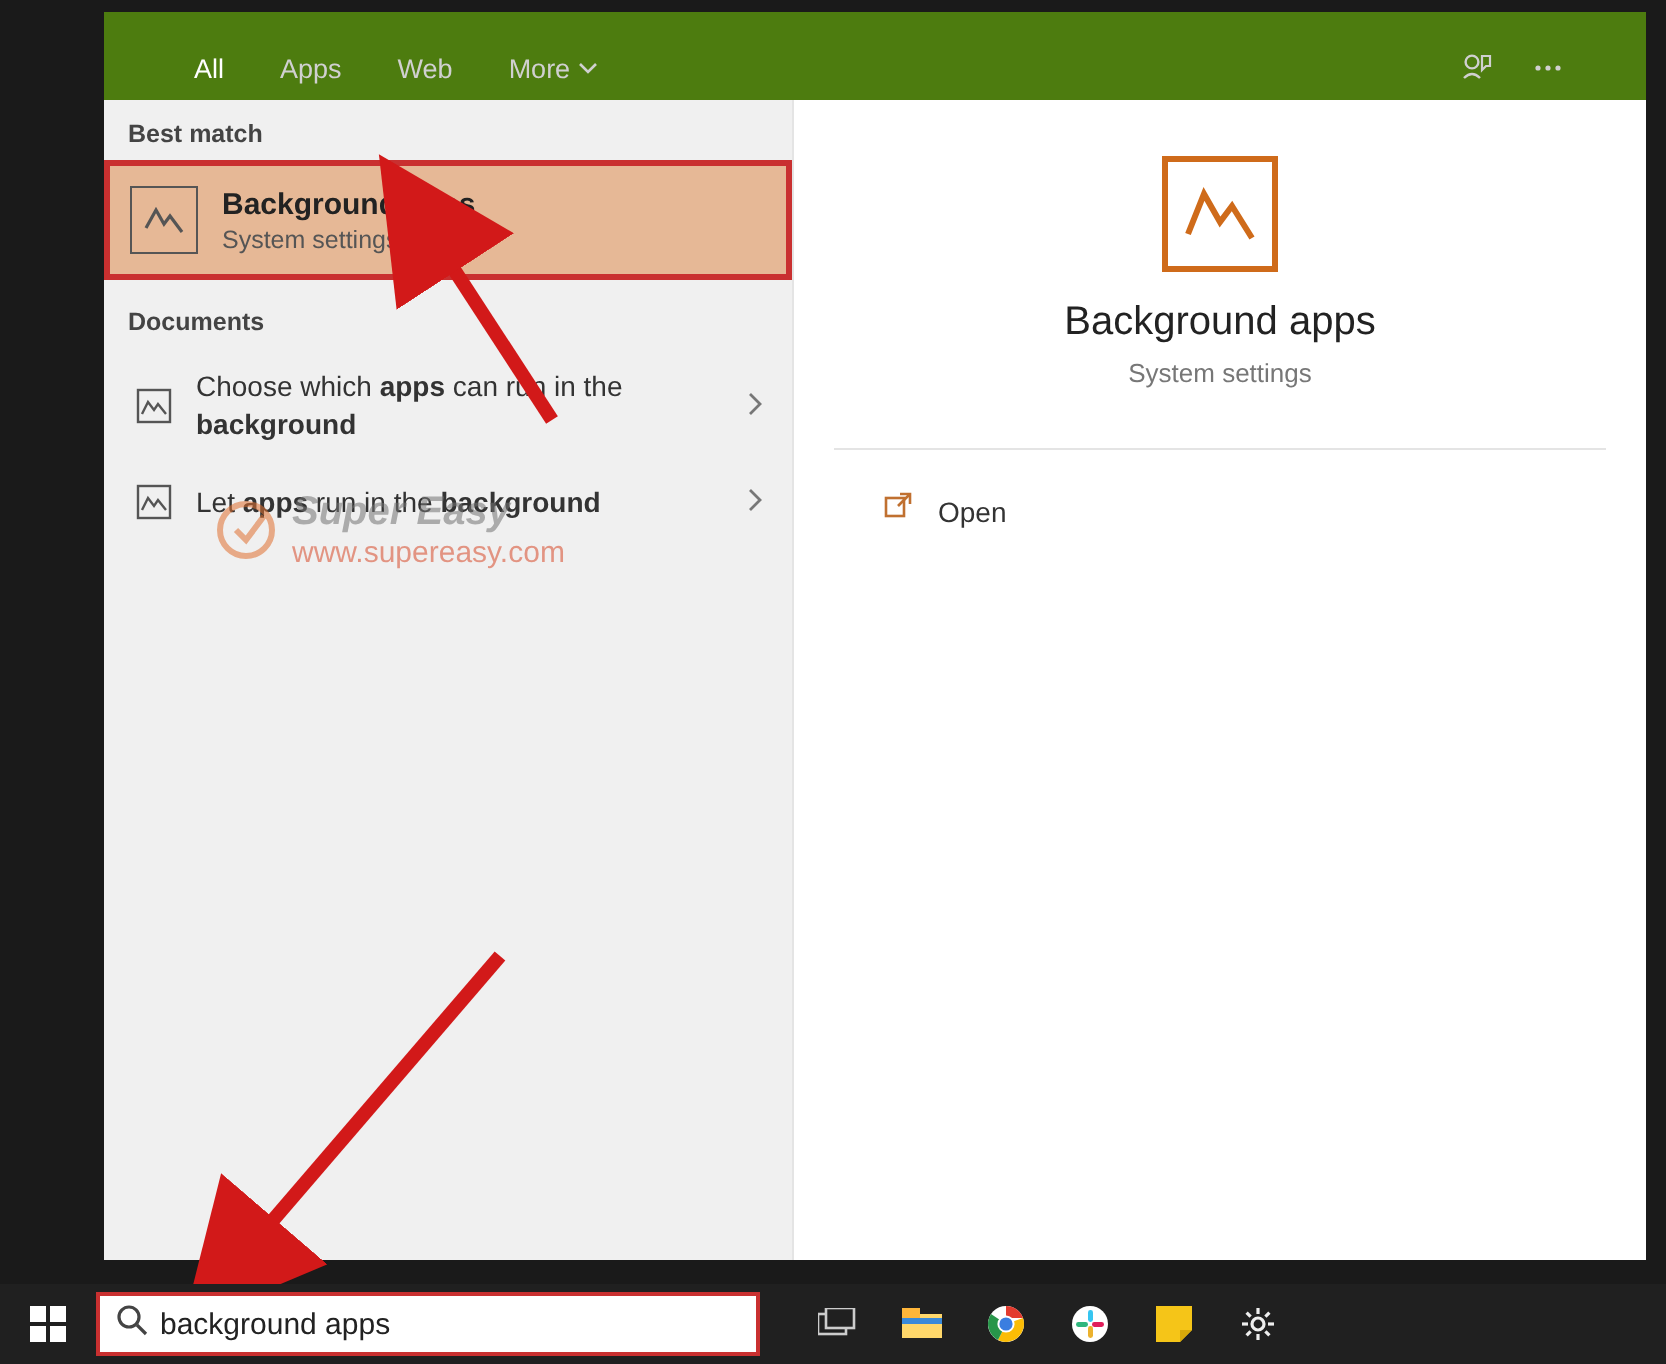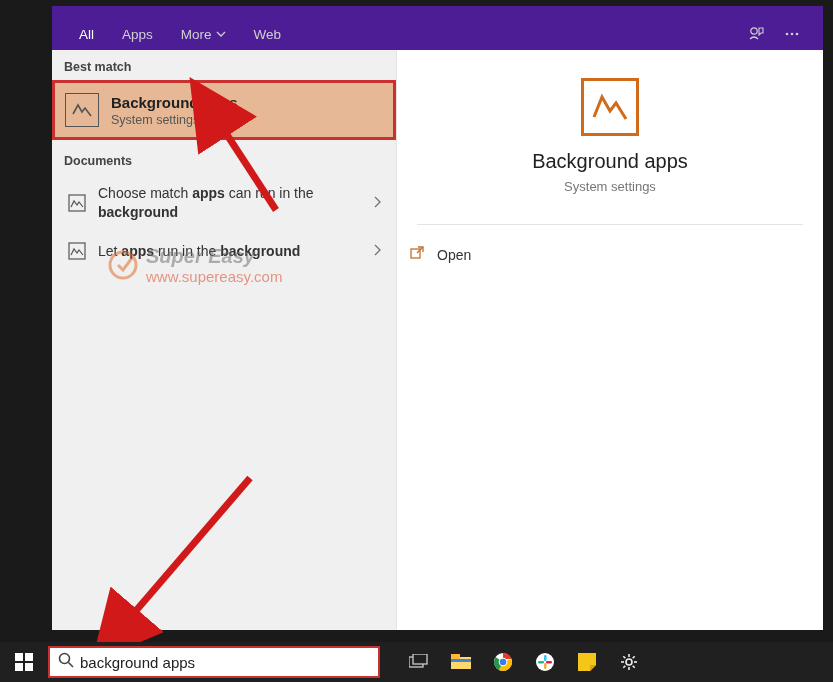--- a/index.html
+++ b/index.html
@@ -1,19 +1,19 @@
 <!DOCTYPE html>
 <html><head>
 <meta charset="utf-8">
 <style>
   * { margin:0; padding:0; box-sizing:border-box; font-family:"Segoe UI",Arial,sans-serif; }
   body { width:833px; height:682px; background:#1a1a1a; position:relative; overflow:hidden; }
 
   
-  .topbar { position:absolute; left:52px; right:10px; top:6px; height:56px; background:#4c1d95; display:flex; align-items:center; padding:0 13px; color:#d0d0d0; }
+  .topbar { position:absolute; left:52px; right:10px; top:6px; height:56px; background:#4d7c0f; display:flex; align-items:center; padding:0 31px; color:#d0d0d0; }
   .tab { padding:0 14px; height:44px; display:flex; align-items:center; font-size:13.5px; color:#d0d0d0; cursor:pointer; position:relative; }
   .tab.active { color:#fff; }
   .tab.active::after { content:""; position:absolute; left:8px; right:8px; bottom:0; height:3px; background:#e07030; }
   .more-chev { margin-left:4px; display:inline-block; }
   .topbar-spacer { flex:1; }
   .topicon { width:36px; height:36px; display:flex; align-items:center; justify-content:center; color:#d0d0d0; }
 
   
   .flyout { position:absolute; left:52px; top:50px; right:10px; bottom:52px; background:#f0f0f0; display:flex; }
 
@@ -33,21 +33,21 @@
   .item-body b { font-weight:600; }
   .chev { color:#777; font-size:14px; }
   .subtle { color:#777; font-size:12.5px; }
 
   
   .detail-top { display:flex; flex-direction:column; align-items:center; padding:28px 0 24px 0; }
   .big-icon { width:58px; height:58px; border:3px solid #cf6b1a; display:flex; align-items:center; justify-content:center; color:#cf6b1a; margin-bottom:14px; }
   .detail-title { font-size:20px; color:#222; }
   .detail-sub { font-size:13px; color:#777; margin-top:6px; }
   .divider { height:1px; background:#e4e4e4; margin:6px 20px; }
-  .action { display:flex; align-items:center; padding:14px 12px; cursor:pointer; }
+  .action { display:flex; align-items:center; padding:14px 44px; cursor:pointer; }
   .action span.lbl { margin-left:12px; font-size:14px; color:#333; }
 
   
   .taskbar { position:absolute; left:0; right:0; bottom:0; height:40px; background:#202020; display:flex; align-items:center; }
   .start { width:48px; height:40px; display:flex; align-items:center; justify-content:center; color:#fff; cursor:pointer; }
   .searchbox { height:32px; width:332px; background:#fff; display:flex; align-items:center; padding:0 8px; border:2px solid #c93030; margin-left:0; }
   .searchbox .sicn { margin-right:6px; color:#555; }
   .searchbox input { border:0; outline:0; flex:1; font-size:15px; color:#222; background:transparent; }
   .tb-icons { display:flex; align-items:center; margin-left:18px; gap:0; }
   .tb-btn { width:42px; height:40px; display:flex; align-items:center; justify-content:center; cursor:pointer; }
@@ -58,29 +58,29 @@
 
   
   .watermark { position:absolute; pointer-events:none; opacity:0.55; }
 </style>
 </head>
 <body>
 
 <div class="topbar">
   <div class="tab active">All</div>
   <div class="tab">Apps</div>
+  <div class="tab">Web</div>
   <div class="tab">
     <span>More</span>
     <span class="more-chev">
       <svg width="10" height="10" viewBox="0 0 10 10">
           <path d="M1 3 L5 7 L9 3" stroke="#d0d0d0" stroke-width="1.3" fill="none"></path>
         </svg>
     </span>
   </div>
-  <div class="tab">Web</div>
   <div class="topbar-spacer"></div>
   <div class="topicon">
     <svg width="18" height="18" viewBox="0 0 18 18">
         <circle cx="7" cy="6" r="3.2" stroke="#d0d0d0" stroke-width="1.2" fill="none"></circle>
         <path d="M3 14 Q7 10 11 14" stroke="#d0d0d0" stroke-width="1.2" fill="none"></path>
         <path d="M12 3 L16 3 L16 8 L14 8 L12 10 Z" stroke="#d0d0d0" stroke-width="1.1" fill="none"></path>
       </svg>
   </div>
   <div class="topicon">
     <svg width="18" height="18" viewBox="0 0 18 18">
@@ -111,21 +111,21 @@
     <div class="section-label">Documents</div>
 
     <div class="item">
       <div class="item-icon">
         <svg width="18" height="18" viewBox="0 0 18 18">
             <rect x="1" y="1" width="16" height="16" stroke="#555" stroke-width="1.2" fill="none"></rect>
             <path d="M3 13 L6 7 L9 11 L11 8 L15 13" stroke="#555" stroke-width="1.2" fill="none"></path>
           </svg>
       </div>
       <div class="item-body">
-        <span>Choose match </span><b>apps</b><span> can run in the </span><b>background</b>
+        <span>Choose which </span><b>apps</b><span> can run in the </span><b>background</b>
       </div>
       <div class="chev">
         <svg width="10" height="12" viewBox="0 0 10 12">
             <path d="M3 1 L8 6 L3 11" stroke="#777" stroke-width="1.4" fill="none"></path>
           </svg>
       </div>
     </div>
 
     <div class="item">
       <div class="item-icon">

